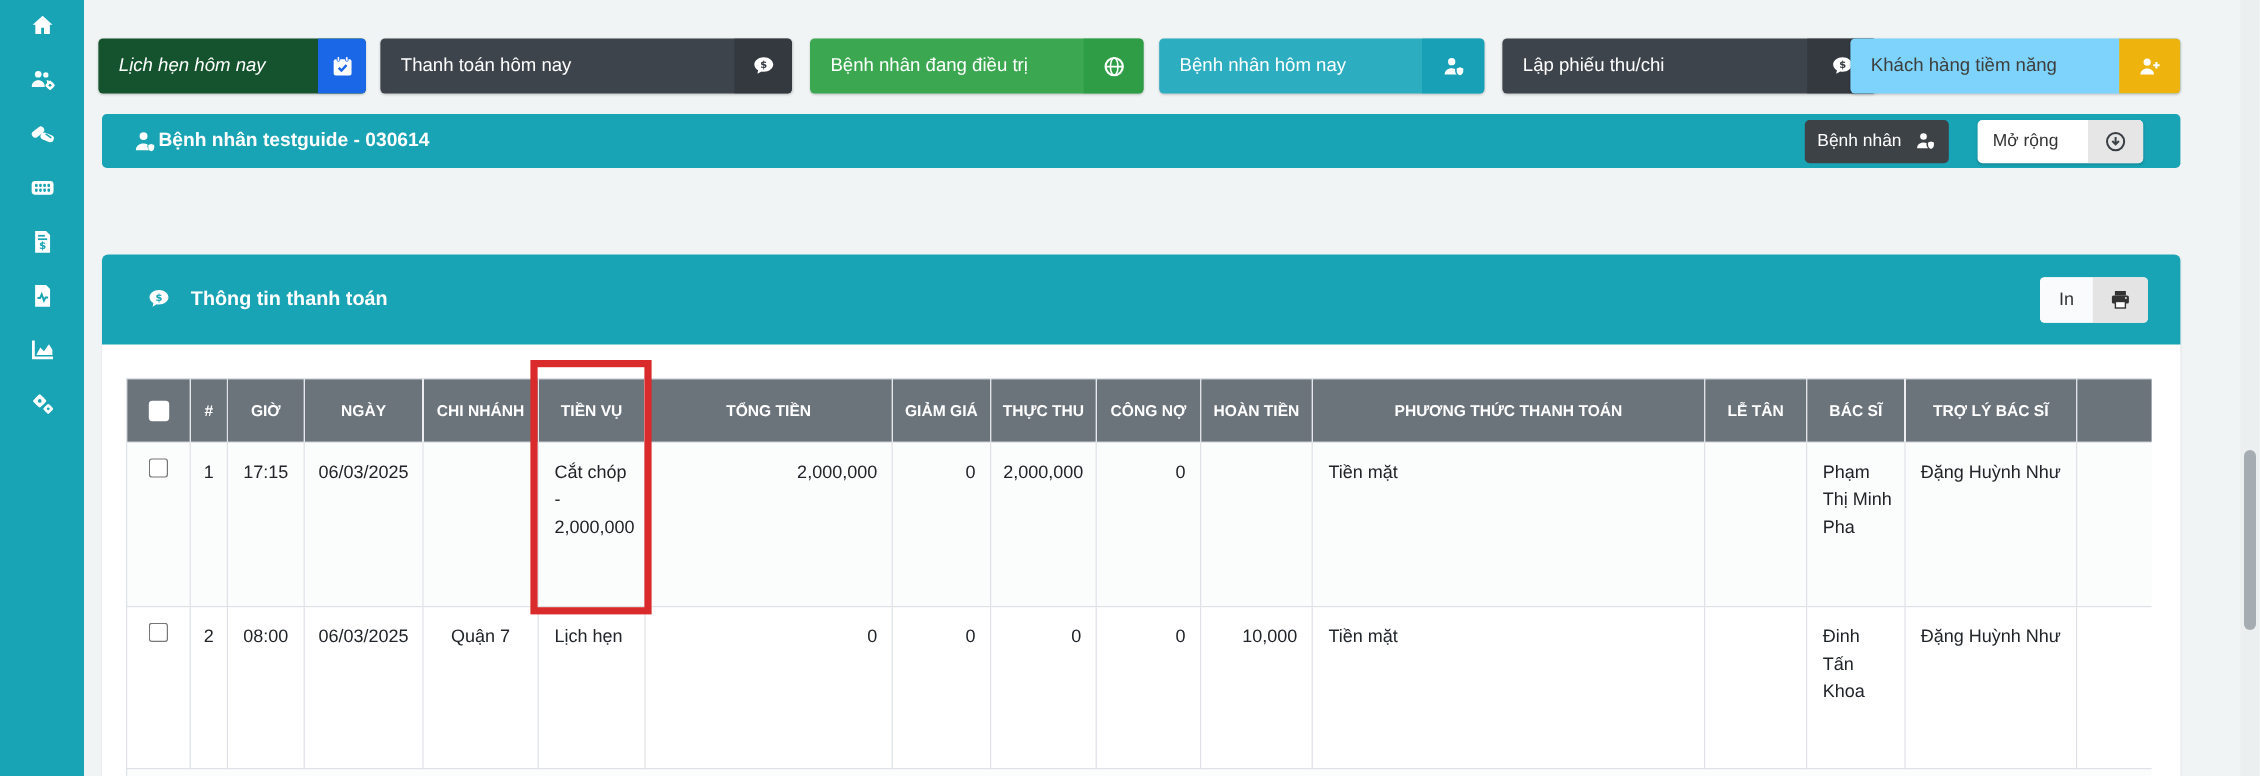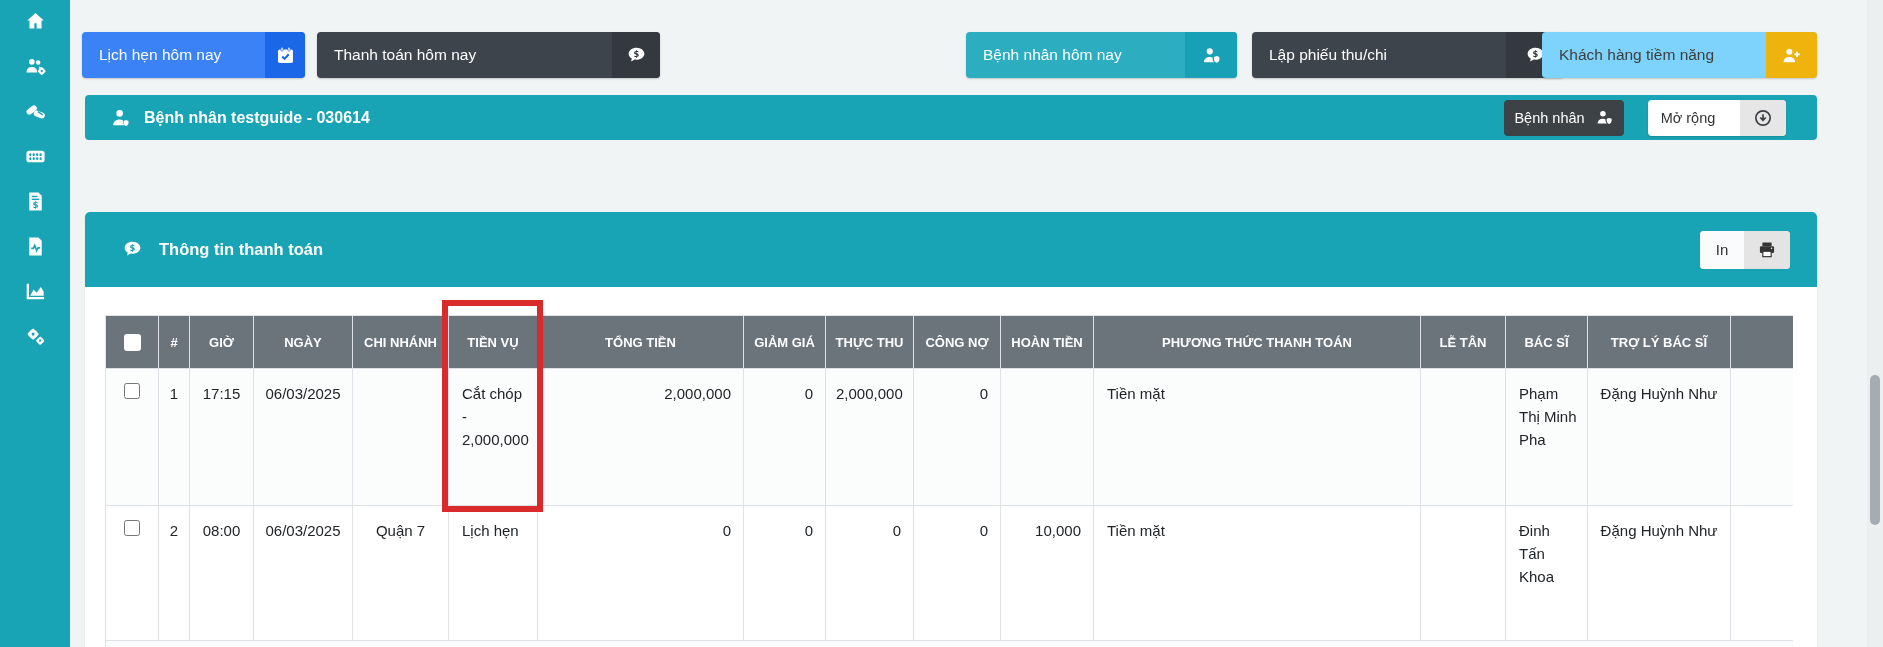--- a/index.html
+++ b/index.html
@@ -12,32 +12,32 @@
              display:flex; flex-direction:column; align-items:center; padding-top:9px; gap:21px; }
   .side-ic { width:24px; height:24px; display:flex; align-items:center; justify-content:center; cursor:pointer; }
   .side-ic svg { width:23px; height:23px; }
 
   
   .qbtn { position:absolute; top:32px; height:46px; border-radius:4px; display:flex; align-items:stretch;
           box-shadow:0 1px 2px rgba(0,0,0,.18); cursor:pointer; overflow:hidden; }
   .qbtn .lbl { flex:1; display:flex; align-items:center; padding-left:17px; font-size:15.5px; color:#fff; white-space:nowrap; }
   .qbtn .seg { display:flex; align-items:center; justify-content:center; }
   .qbtn .seg svg { width:21px; height:21px; }
-  .b1 { left:82px; width:223px; background:#3b82f6; } .b1 .seg { width:40px; background:#1a67e8; }
+  .b1 { left:82px; width:223px; background:#14532d;font-style:italic; } .b1 .seg { width:40px; background:#1a67e8; }
   .b2 { left:317px; width:343px; background:#3e444b; } .b2 .seg { width:48px; background:#33393f; }
   .b3 { left:675px; width:278px; background:#3ba851; } .b3 .seg { width:50px; background:#2f9d45; }
   .b4 { left:966px; width:271px; background:#2cadc0; } .b4 .seg { width:52px; background:#17a0b6; }
   .b5 { left:1252px; width:312px; background:#3e444b; } .b5 .seg { width:58px; background:#33393f; }
   .b6 { left:1542px; width:275px; background:#7dd3fc; } .b6 .lbl { color:#3e3e3e; } .b6 .seg { width:51px; background:#eeb30d; }
 
   
   .patient-bar { position:absolute; left:85px; top:95px; width:1732px; height:45px; background:#18a4b4;
                  border-radius:4px; display:flex; align-items:center; }
   .patient-bar .pic { margin-left:25px; width:22px; height:22px; }
-  .patient-bar .ptitle { margin-left:12px; color:#fff; font-weight:bold; font-size:16px; }
+  .patient-bar .ptitle { color:#fff; font-weight:bold; font-size:16px; }
   .pb-actions { margin-left:auto; margin-right:31px; display:flex; gap:24px; }
   .pb-btn-dark { height:36px; width:120px; background:#3d4247; border-radius:4px; display:flex; align-items:center;
                  justify-content:center; gap:10px; color:#fff; font-size:14.5px; cursor:pointer; }
   .pb-btn-dark svg { width:19px; height:19px; }
   .pb-btn-light { height:36px; width:138px; background:#fff; border-radius:4px; display:flex; align-items:stretch;
                   overflow:hidden; cursor:pointer; box-shadow:0 1px 2px rgba(0,0,0,.15);gap:12px; }
   .pb-btn-light .t { flex:1; display:flex; align-items:center; justify-content:center; color:#333; font-size:14.5px; }
   .pb-btn-light .i { width:46px; background:#e6e6e6; display:flex; align-items:center; justify-content:center; }
   .pb-btn-light .i svg { width:20px; height:20px; }
 
@@ -160,20 +160,30 @@
         <path d="M8.3 13.2l2.6 2.6 4.8-5.2" stroke="#1a67e8" stroke-width="2.3" fill="none"></path>
       </svg>
     </span>
   </div>
   <div class="qbtn b2">
     <span class="lbl">Thanh toán hôm nay</span>
     <span class="seg">
       <svg viewBox="0 0 24 24">
         <path d="M12 3c-5 0-9 3.1-9 7 0 2.3 1.4 4.3 3.6 5.5l-.7 3.4 4-2.2c.7.1 1.4.2 2.1.2 5 0 9-3.1 9-6.9S17 3 12 3z" fill="#fff"></path>
         <text x="12" y="13.6" text-anchor="middle" font-size="9.5" font-weight="bold" fill="#33393f" font-family="DejaVu Sans">$</text>
+      </svg>
+    </span>
+  </div>
+  <div class="qbtn b3">
+    <span class="lbl">Bệnh nhân đang điều trị</span>
+    <span class="seg">
+      <svg viewBox="0 0 24 24">
+        <circle cx="12" cy="12" r="8.2" fill="none" stroke="#fff" stroke-width="2.1"></circle>
+        <ellipse cx="12" cy="12" rx="3.6" ry="8.2" fill="none" stroke="#fff" stroke-width="1.5"></ellipse>
+        <path d="M4 12h16" stroke="#fff" stroke-width="1.5"></path>
       </svg>
     </span>
   </div>
   <div class="qbtn b4">
     <span class="lbl">Bệnh nhân hôm nay</span>
     <span class="seg">
       <svg viewBox="0 0 24 24" fill="#fff">
         <circle cx="10" cy="7.3" r="3.5"></circle>
         <path d="M3.3 19.6c0-3.7 3-6 6.7-6 1.2 0 2.4.3 3.3.8-.1.4-.1.8-.1 1.2 0 1.7.7 3.1 1.9 4z"></path>
         <path d="M17.9 12.6l3.1 1.1v2.5c0 1.9-1.2 3.5-3.1 4.1-1.9-.6-3.1-2.2-3.1-4.1v-2.5z"></path>

